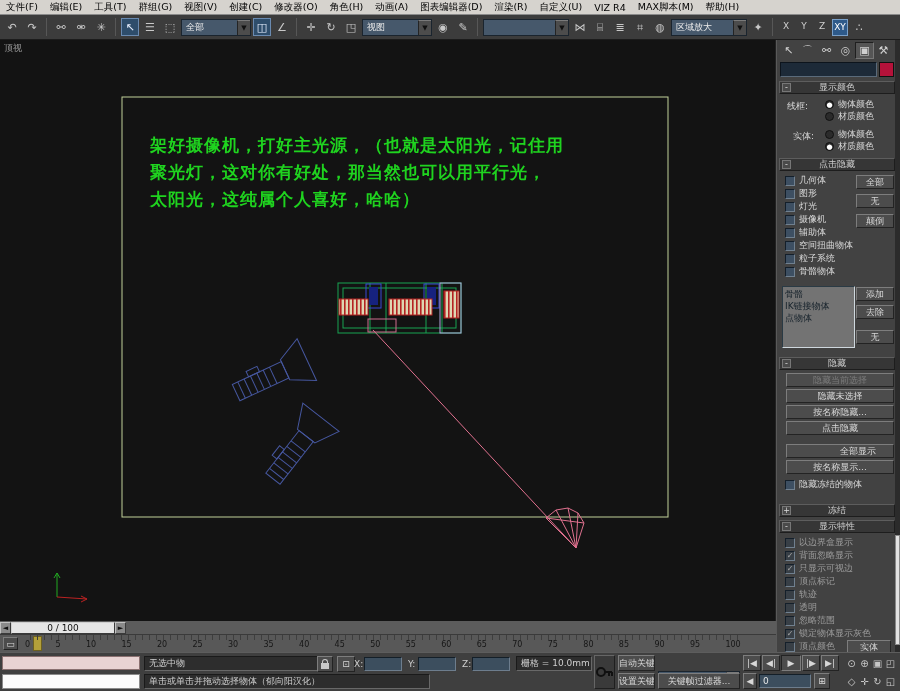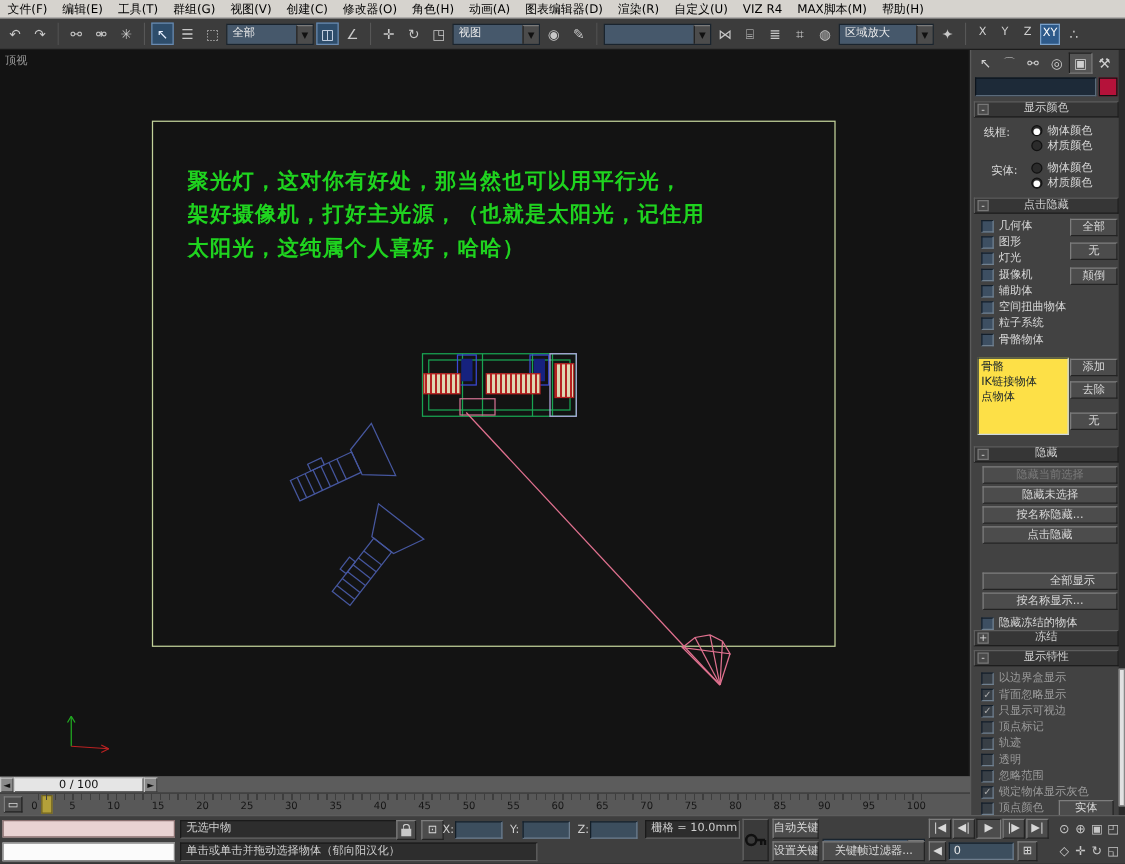--- a/index.html
+++ b/index.html
@@ -89,21 +89,21 @@
   .chkrow.dim { color:#9b9b9b; }
   .radio {
     width:9px; height:9px; border-radius:50%; flex:0 0 auto;
     background:#2b2b2b; border:1px solid #111; color:#fff;
     font-size:7px; line-height:8px; text-align:center;
   }
   .sect { position:relative; }
   .catbtn { position:absolute; width:38px; height:14px; left:77px; }
   .listbox {
     width:73px; height:62px; margin-left:3px;
-    background:#fde047; border:1px solid; border-color:#2a3a44 #cfd8de #cfd8de #2a3a44;
+    background:#737373; border:1px solid; border-color:#2a3a44 #cfd8de #cfd8de #2a3a44;
     color:#16222b; font-size:9px; line-height:12px; padding:1px 2px;
   }
   .hidebtn { width:108px; height:14px; margin:2px 0 0 7px; }
   .scrolltrack { position:absolute; right:0; top:0; width:5px; height:612px; background:#2b2b2b; }
   .scrollthumb { position:absolute; right:0; width:5px; background:#e2e2e2; border:1px solid #888; }
   
   .timeslider {
     position:absolute; left:0; top:621px; width:776px; height:13px;
     background:#5c5c5c; display:flex; align-items:center;
   }
@@ -291,22 +291,22 @@
         <line x1="57" y1="533" x2="60" y2="538" stroke="#22aa22"></line>
         <line x1="57" y1="557" x2="87" y2="559" stroke="#bb2222"></line>
         <line x1="87" y1="559" x2="81" y2="556" stroke="#bb2222"></line>
         <line x1="87" y1="559" x2="81" y2="562" stroke="#bb2222"></line>
         <text x="50" y="531" fill="#22aa22" font-size="8"></text>
         <text x="78" y="552" fill="#bb2222" font-size="8"></text>
       </g>
     </svg>
     <span class="vp-label">顶视</span>
     <div class="annotation">
+      <div>架好摄像机，打好主光源，（也就是太阳光，记住用</div>
       <div>聚光灯，这对你有好处，那当然也可以用平行光，</div>
-      <div>架好摄像机，打好主光源，（也就是太阳光，记住用</div>
       <div>太阳光，这纯属个人喜好，哈哈）</div>
     </div>
   </div>
 
   <div class="cmdpanel">
     <div class="ptabs">
       <span class="ptab">↖</span>
       <span class="ptab">⌒</span>
       <span class="ptab">⚯</span>
       <span class="ptab">◎</span>
@@ -398,21 +398,21 @@
 
     <div class="rollhdr">
       <span class="pm">-</span>
       <span>隐藏</span>
     </div>
     <div class="sect" style="height:128px;">
       <div class="btn3d disabled hidebtn">隐藏当前选择</div>
       <div class="btn3d hidebtn">隐藏未选择</div>
       <div class="btn3d hidebtn">按名称隐藏...</div>
       <div class="btn3d hidebtn">点击隐藏</div>
-      <div class="btn3d hidebtn" style="margin-top:23px;padding-left:36px;">全部显示</div>
+      <div class="btn3d hidebtn" style="margin-top:9px;padding-left:36px;">全部显示</div>
       <div class="btn3d hidebtn">按名称显示...</div>
       <div class="chkrow" style="margin-top:4px;">
         <span class="chk"></span>
         <span>隐藏冻结的物体</span>
       </div>
     </div>
 
     <div class="rollhdr">
       <span class="pm">+</span>
       <span>冻结</span>

